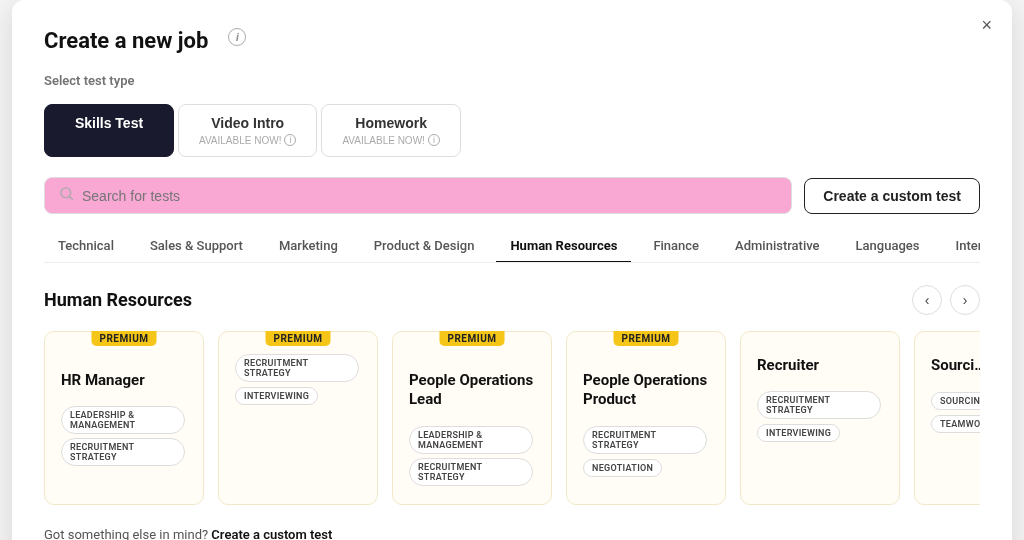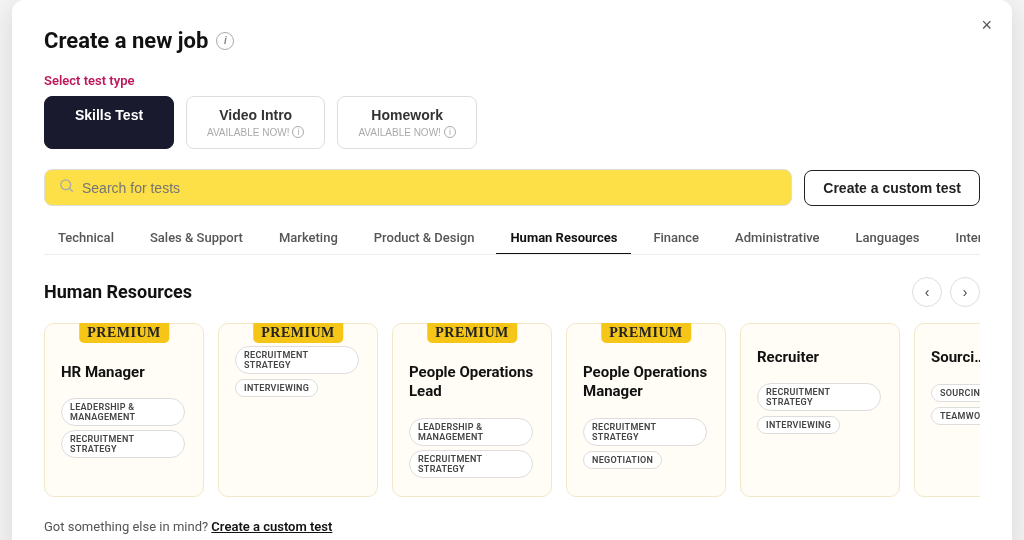--- a/index.html
+++ b/index.html
@@ -29,47 +29,46 @@
       font-size: 18px;
       cursor: pointer;
       color: #555;
       line-height: 1;
     }
     .modal-title {
       font-size: 22px;
       font-weight: 700;
       color: #111;
       display: flex;
-      align-items: center;
-      gap: 8px;
+      gap: 20px;
       margin-bottom: 20px;
     }
     .info-icon {
       width: 18px;
       height: 18px;
       border-radius: 50%;
       border: 1.5px solid #aaa;
       display: inline-flex;
       align-items: center;
       justify-content: center;
       font-size: 11px;
       color: #888;
       cursor: pointer;
       font-style: italic;
       font-weight: 600;
     }
     .section-label {
       font-size: 13px;
       font-weight: 600;
-      color: #be185d;
-      margin-bottom: 8px;
+      color: #737373;
+      margin-bottom: 16px;
     }
     .test-type-row {
       display: flex;
-      gap: 12px;
+      gap: 4px;
       margin-bottom: 20px;
     }
     .test-type-btn {
       border-radius: 8px;
       padding: 10px 20px;
       cursor: pointer;
       font-size: 14px;
       font-weight: 600;
       border: 1.5px solid #ddd;
       background: #fff;
@@ -100,21 +99,21 @@
       margin-bottom: 16px;
     }
     .search-box {
       flex: 1;
       display: flex;
       align-items: center;
       border: 1.5px solid #ddd;
       border-radius: 8px;
       padding: 8px 14px;
       gap: 8px;
-      background: #fde047;
+      background: #f9a8d4;
     }
     .search-box input {
       border: none;
       outline: none;
       font-size: 14px;
       color: #333;
       width: 100%;
       background: transparent;
     }
     .search-icon-svg {
@@ -204,27 +203,26 @@
       min-width: 90px;
       overflow: hidden;
     }
     .premium-badge {
       position: absolute;
       top: -1px;
       left: 50%;
       transform: translateX(-50%);
       background: #f5c518;
       color: #222;
-      font-size: 14px;
+      font-size: 10px;
       font-weight: 700;
       padding: 2px 8px;
       border-radius: 0 0 5px 5px;
       letter-spacing: 0.5px;
       text-transform: uppercase;
-      font-family: Liberation Serif, serif;
     }
     .card-title {
       font-size: 15px;
       font-weight: 700;
       color: #111;
       margin-top: 19px;
       margin-bottom: 14px;
       line-height: 1.3;
     }
     .tag {
@@ -342,21 +340,21 @@
       <span class="premium-badge" style="display:block;">PREMIUM</span>
       <div class="card-title">People Operations Lead</div>
       <div>
         <span class="tag">Leadership &amp; Management</span>
         <span class="tag">Recruitment Strategy</span>
       </div>
     </div>
 
     <div class="card">
       <span class="premium-badge" style="display:block;">PREMIUM</span>
-      <div class="card-title">People Operations Manager</div>
+      <div class="card-title">People Operations Product</div>
       <div>
         <span class="tag">Recruitment Strategy</span>
         <span class="tag">Negotiation</span>
       </div>
     </div>
 
     <div class="card">
       <div class="card-title" style="margin-top:4px;">Recruiter</div>
       <div>
         <span class="tag">Recruitment Strategy</span>

